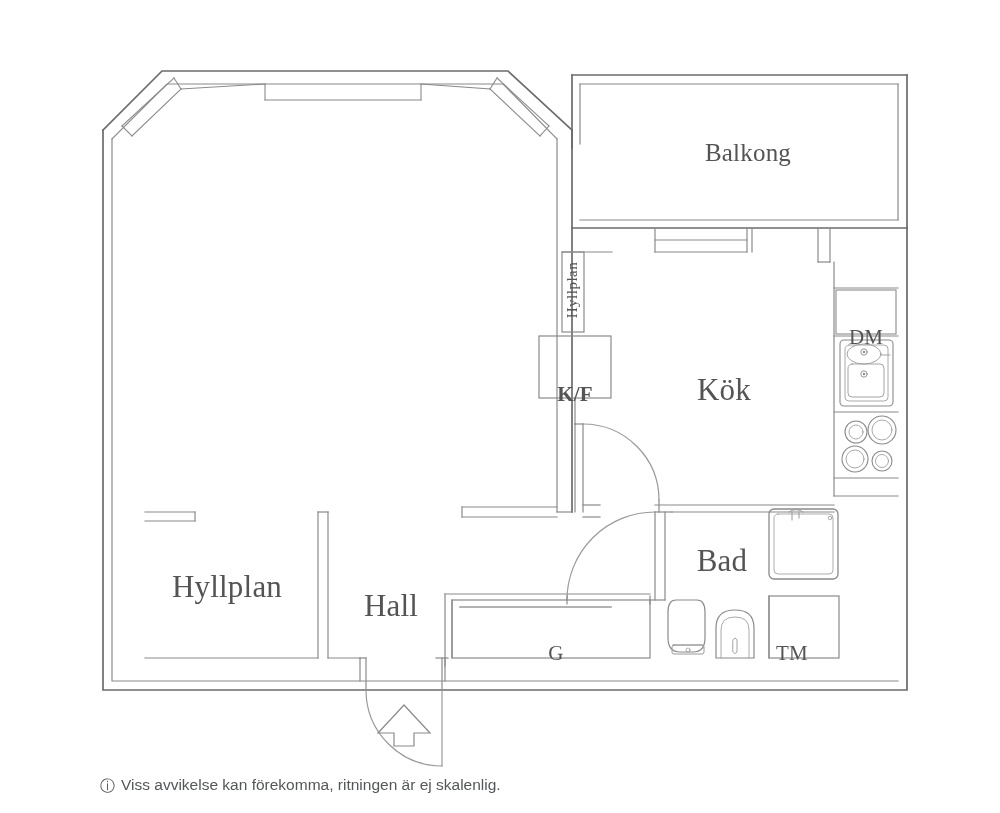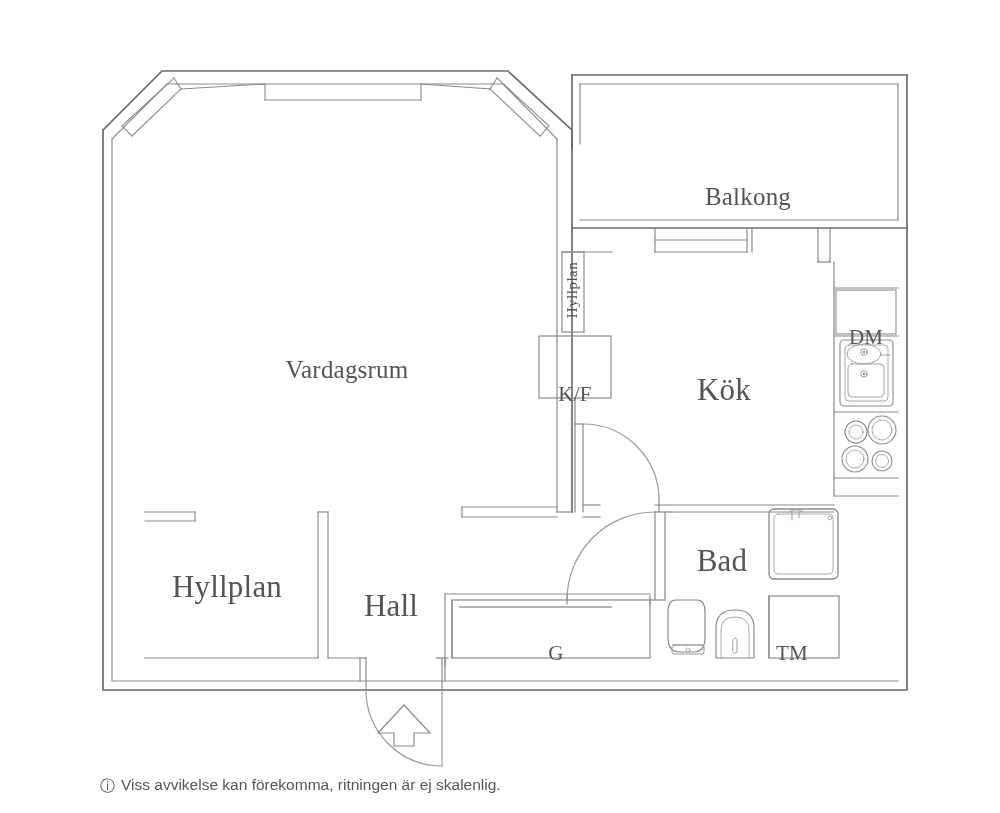--- a/index.html
+++ b/index.html
@@ -29,21 +29,21 @@
     display: block;
   }
   .room-label {
     position: absolute;
     font-family: "Liberation Serif", "DejaVu Serif", serif;
     color: #545454;
     white-space: nowrap;
     transform: translate(-50%, -50%);
     letter-spacing: 0.2px;
   }
-  .lbl-xl { font-size: 25px; margin-top: 44px; }
+  .lbl-xl { font-size: 25px; }
   .lbl-lg { font-size: 31px; }
   .lbl-md { font-size: 21px; margin-top: 24px; }
   .lbl-vertical {
     font-size: 15px;
     writing-mode: vertical-rl;
     transform: translate(-50%, -50%) rotate(180deg);
     letter-spacing: 0.5px;
   }
   #footer-note {
     position: absolute;
@@ -280,28 +280,27 @@
         </g>
       </g>
 
       <g stroke="#8a8a8a" stroke-width="1.2">
         <path d="M 445,658 L 445,681"></path>
       </g>
 
     </g>
   </svg>
 
-  <div class="room-label lbl-xl" style="left:347px; top:326px;">Vardagsrum</div>
   <div class="room-label lbl-xl" style="left:748px; top:153px;">Balkong</div>
   <div class="room-label lbl-lg" style="left:724px; top:390px;">Kök</div>
   <div class="room-label lbl-lg" style="left:716px; top:561px;margin-left:6px;">Bad</div>
   <div class="room-label lbl-lg" style="left:227px; top:587px;">Hyllplan</div>
   <div class="room-label lbl-lg" style="left:391px; top:606px;">Hall</div>
 
-  <div class="room-label lbl-md" style="left:575px; top:370px;">K/F</div>
+  <div class="room-label lbl-md" style="left:575px; top:370px;font-weight:bold;">K/F</div>
   <div class="room-label lbl-vertical" style="left:572px; top:290px;">Hyllplan</div>
   <div class="room-label lbl-md" style="left:866px; top:313px;">DM</div>
   <div class="room-label lbl-md" style="left:792px; top:629px;">TM</div>
   <div class="room-label lbl-md" style="left:556px; top:629px;">G</div>
 
   <div id="footer-note">
     <span class="info-glyph">ⓘ</span>
     <span>Viss avvikelse kan förekomma, ritningen är ej skalenlig.</span>
   </div>
 

